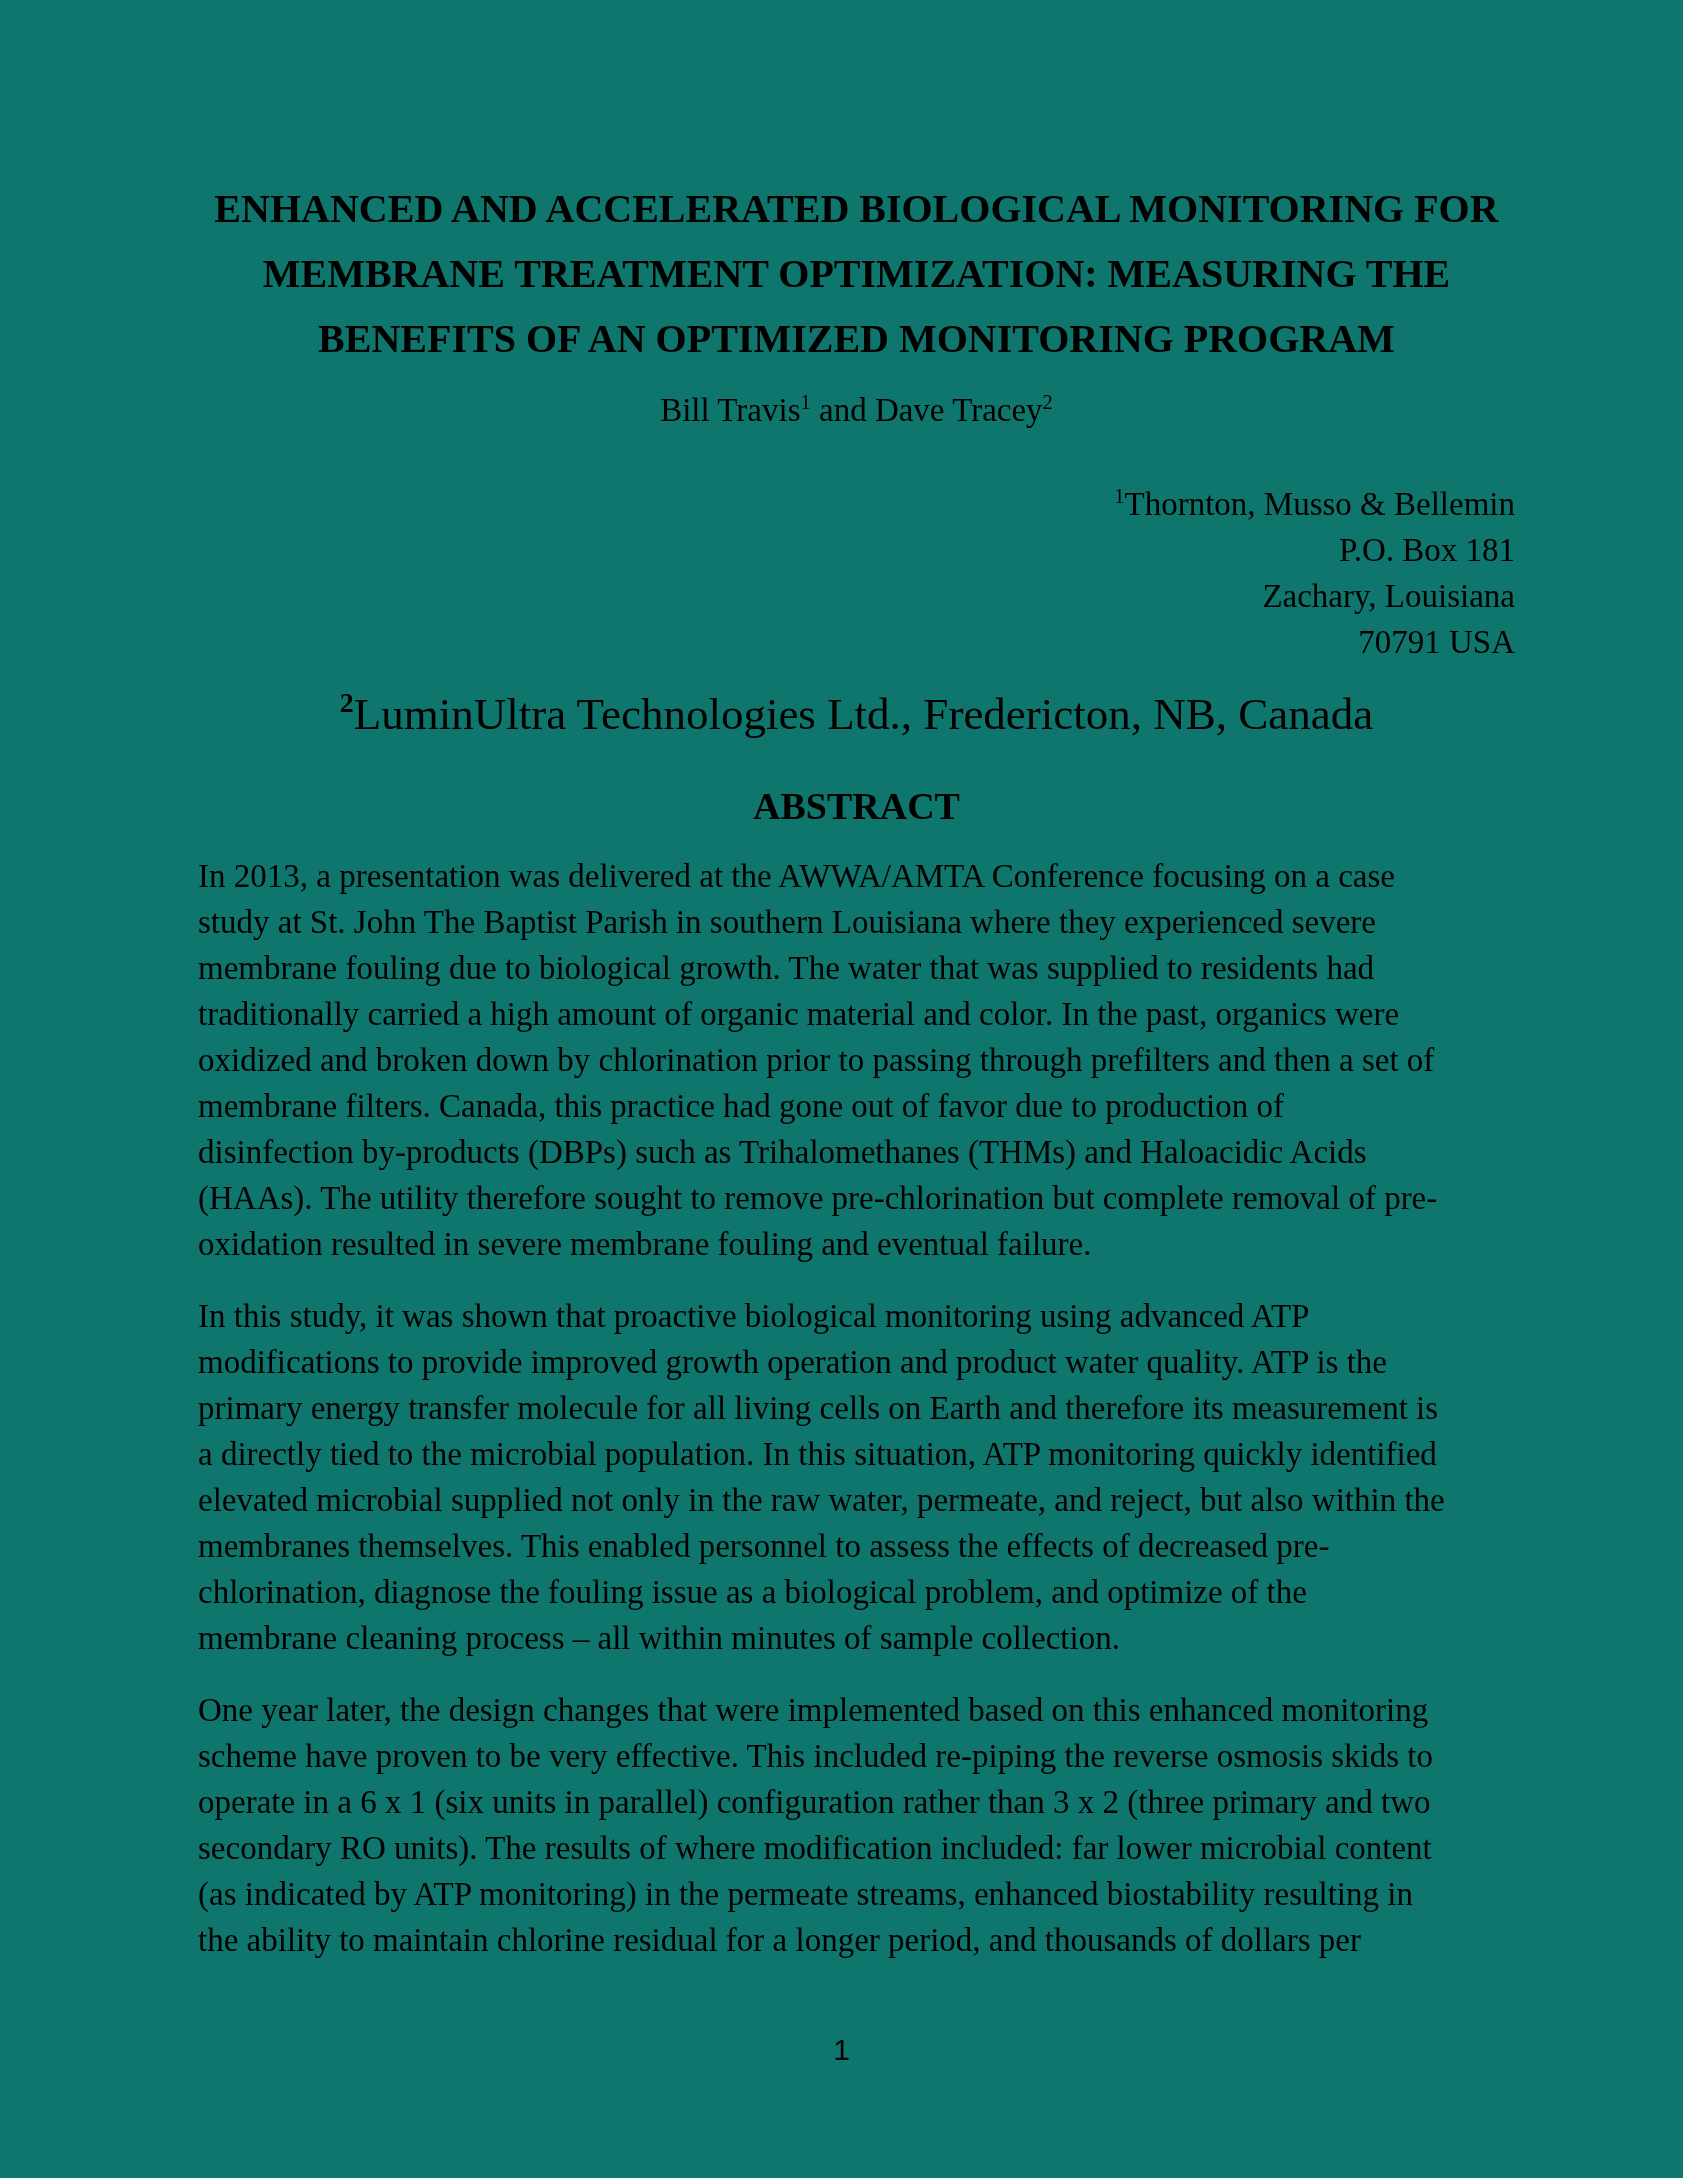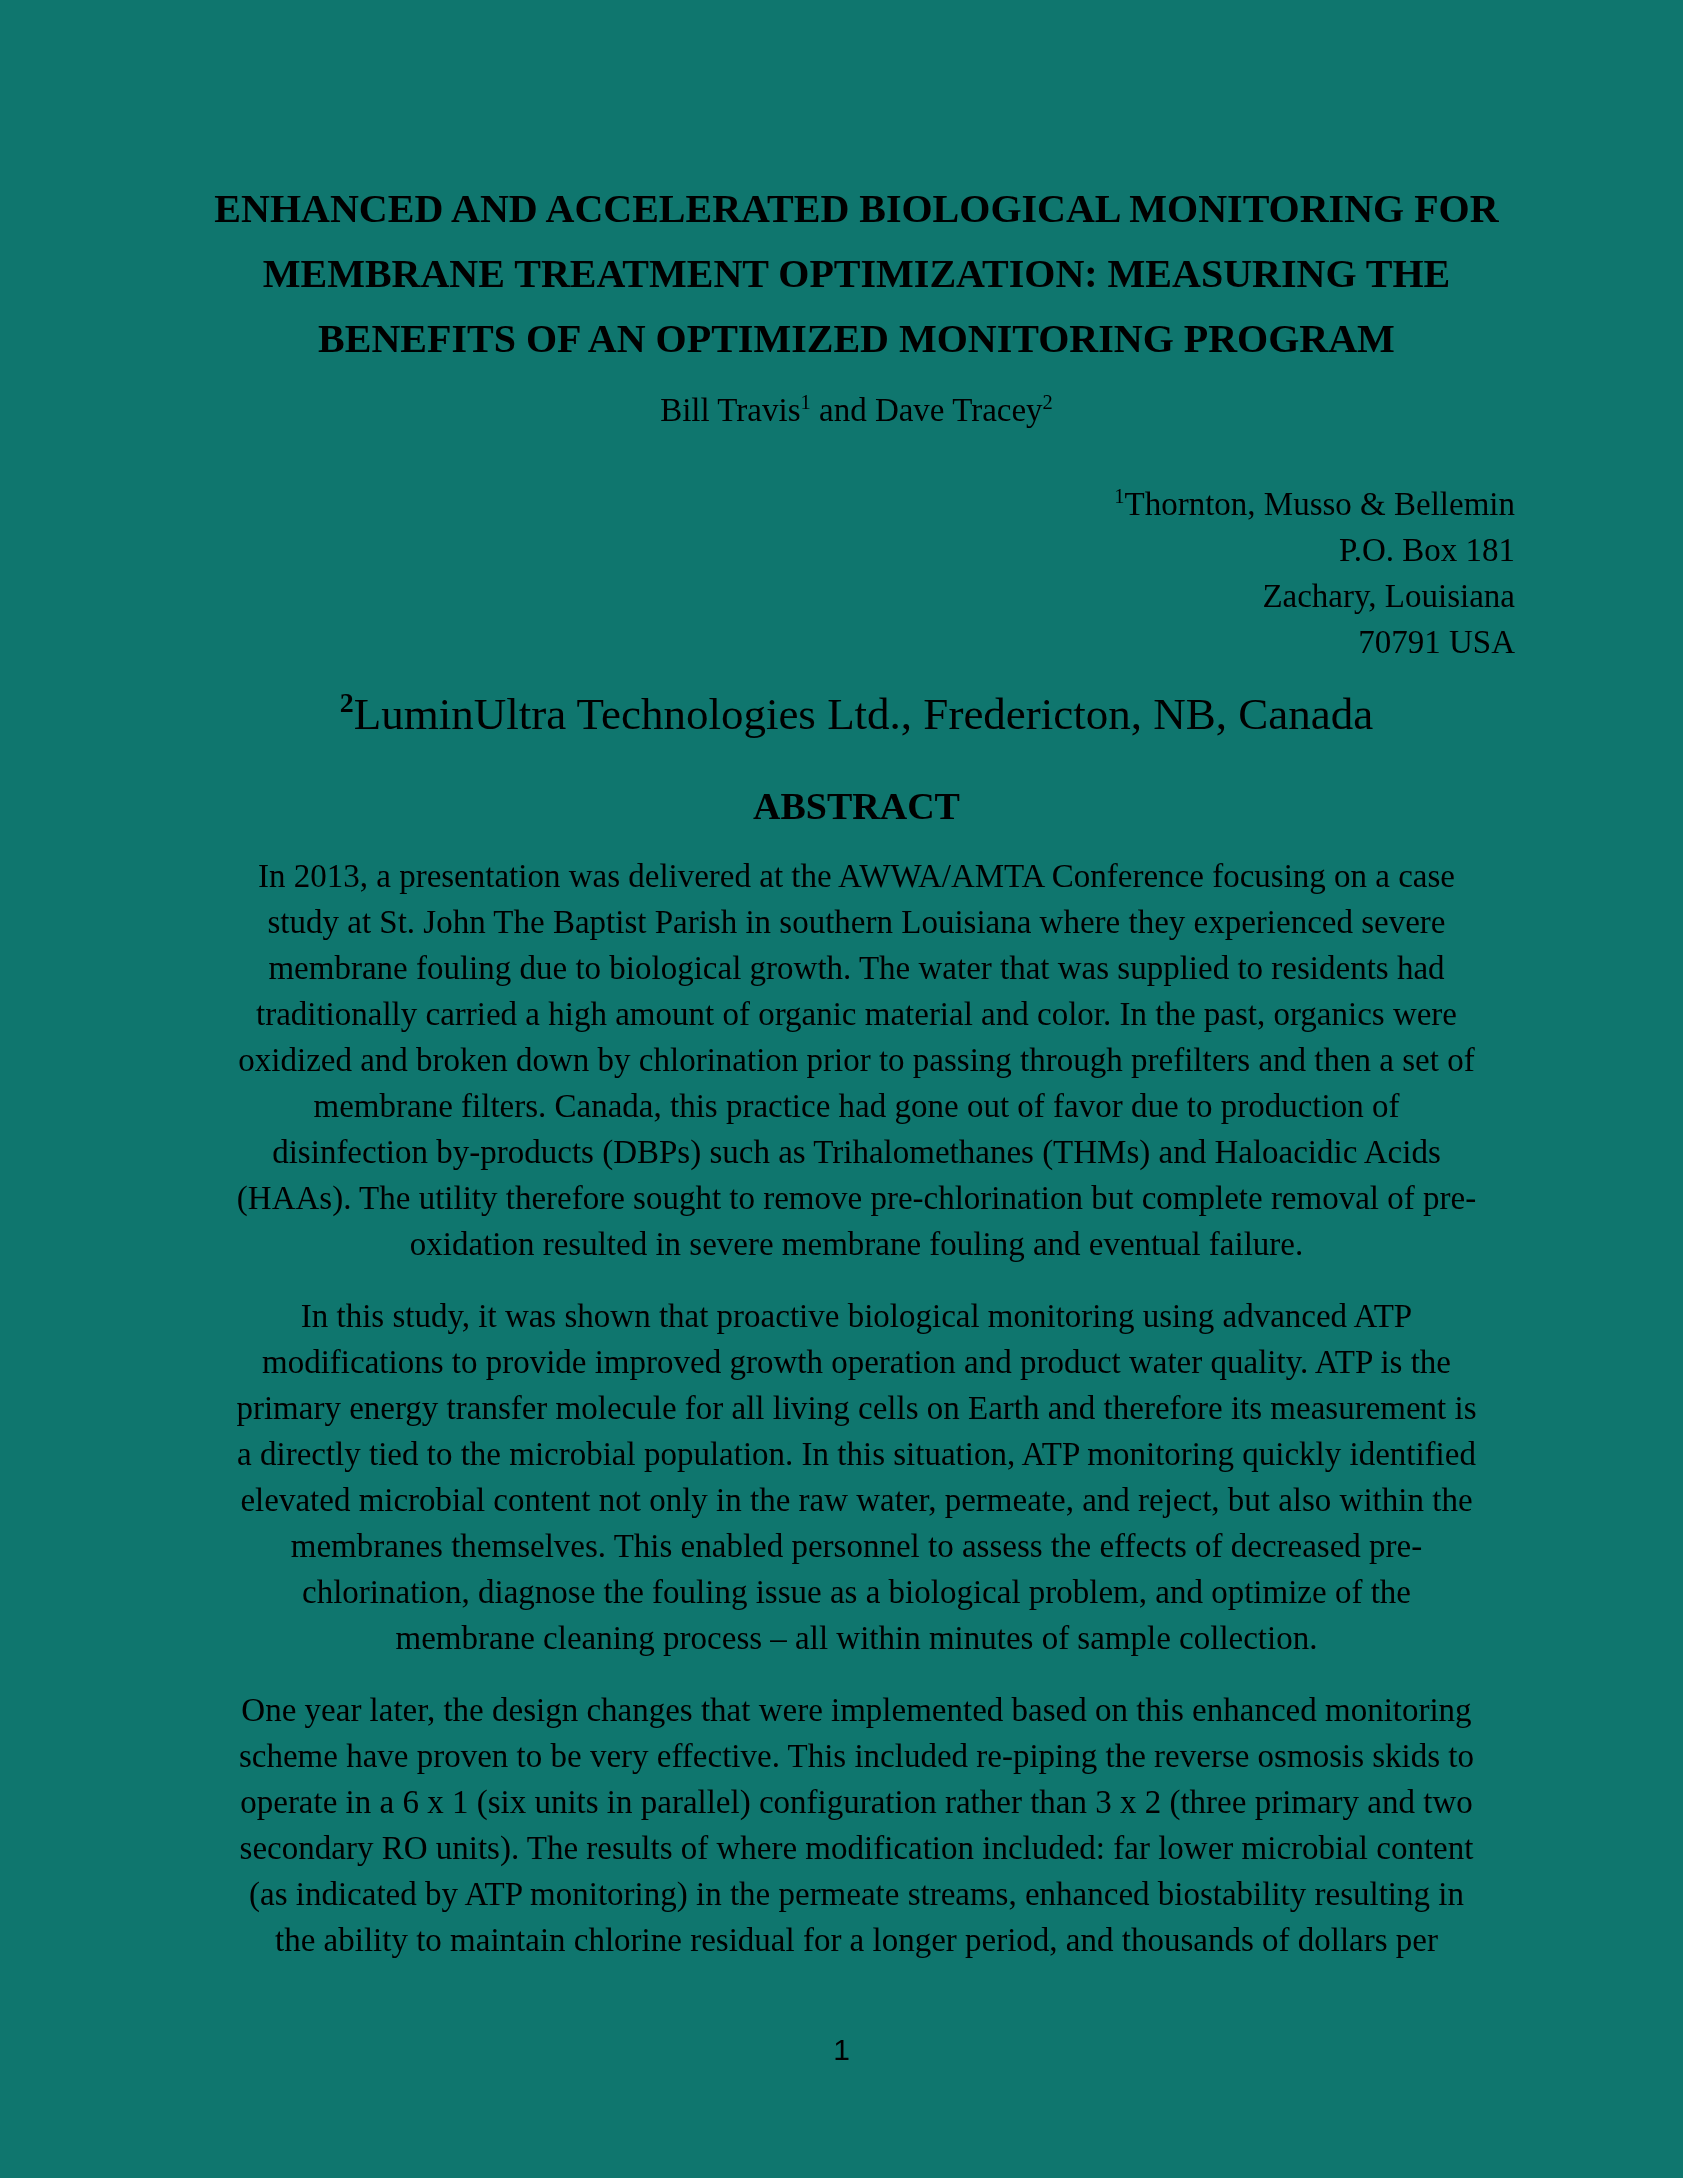--- a/index.html
+++ b/index.html
@@ -56,21 +56,21 @@
     text-align: center;
     font-weight: bold;
     font-size: 38px;
     line-height: 46px;
   }
   .body-paragraph {
     margin-top: 24px;
     margin-bottom: 0;
     font-size: 33px;
     line-height: 46px;
-    text-align: center;
+    text-align: left;
   }
   .body-paragraph + .body-paragraph {
     margin-top: 26px;
   }
   .ln { white-space: nowrap; }
   sup {
     font-size: 0.62em;
     line-height: 0;
     position: relative;
     top: -0.02em;
@@ -123,21 +123,21 @@
       <div class="ln">disinfection by-products (DBPs) such as Trihalomethanes (THMs) and Haloacidic Acids</div>
       <div class="ln">(HAAs). The utility therefore sought to remove pre-chlorination but complete removal of pre-</div>
       <div class="ln">oxidation resulted in severe membrane fouling and eventual failure.</div>
     </div>
 
     <div class="body-paragraph">
       <div class="ln">In this study, it was shown that proactive biological monitoring using advanced ATP</div>
       <div class="ln">modifications to provide improved growth operation and product water quality. ATP is the</div>
       <div class="ln">primary energy transfer molecule for all living cells on Earth and therefore its measurement is</div>
       <div class="ln">a directly tied to the microbial population. In this situation, ATP monitoring quickly identified</div>
-      <div class="ln">elevated microbial content not only in the raw water, permeate, and reject, but also within the</div>
+      <div class="ln">elevated microbial supplied not only in the raw water, permeate, and reject, but also within the</div>
       <div class="ln">membranes themselves. This enabled personnel to assess the effects of decreased pre-</div>
       <div class="ln">chlorination, diagnose the fouling issue as a biological problem, and optimize of the</div>
       <div class="ln">membrane cleaning process – all within minutes of sample collection.</div>
     </div>
 
     <div class="body-paragraph">
       <div class="ln">One year later, the design changes that were implemented based on this enhanced monitoring</div>
       <div class="ln">scheme have proven to be very effective. This included re-piping the reverse osmosis skids to</div>
       <div class="ln">operate in a 6 x 1 (six units in parallel) configuration rather than 3 x 2 (three primary and two</div>
       <div class="ln">secondary RO units). The results of where modification included: far lower microbial content</div>

